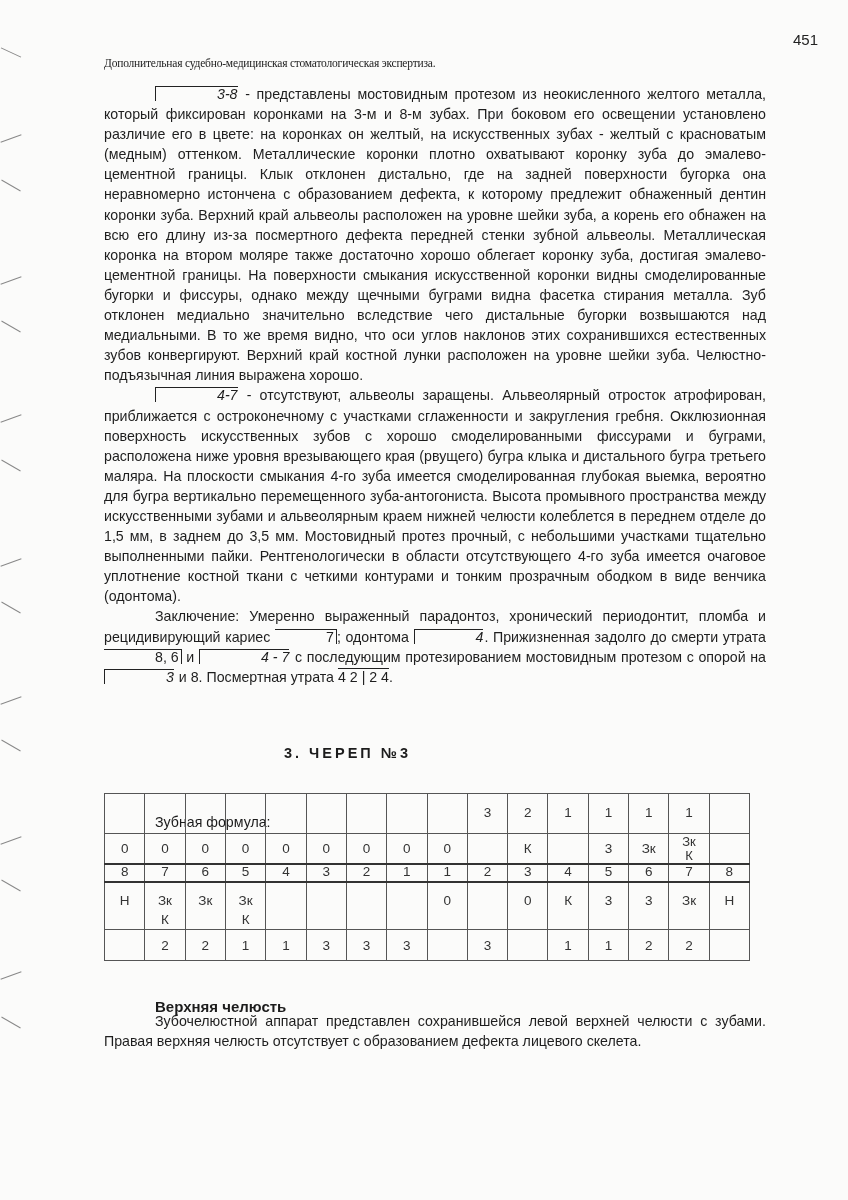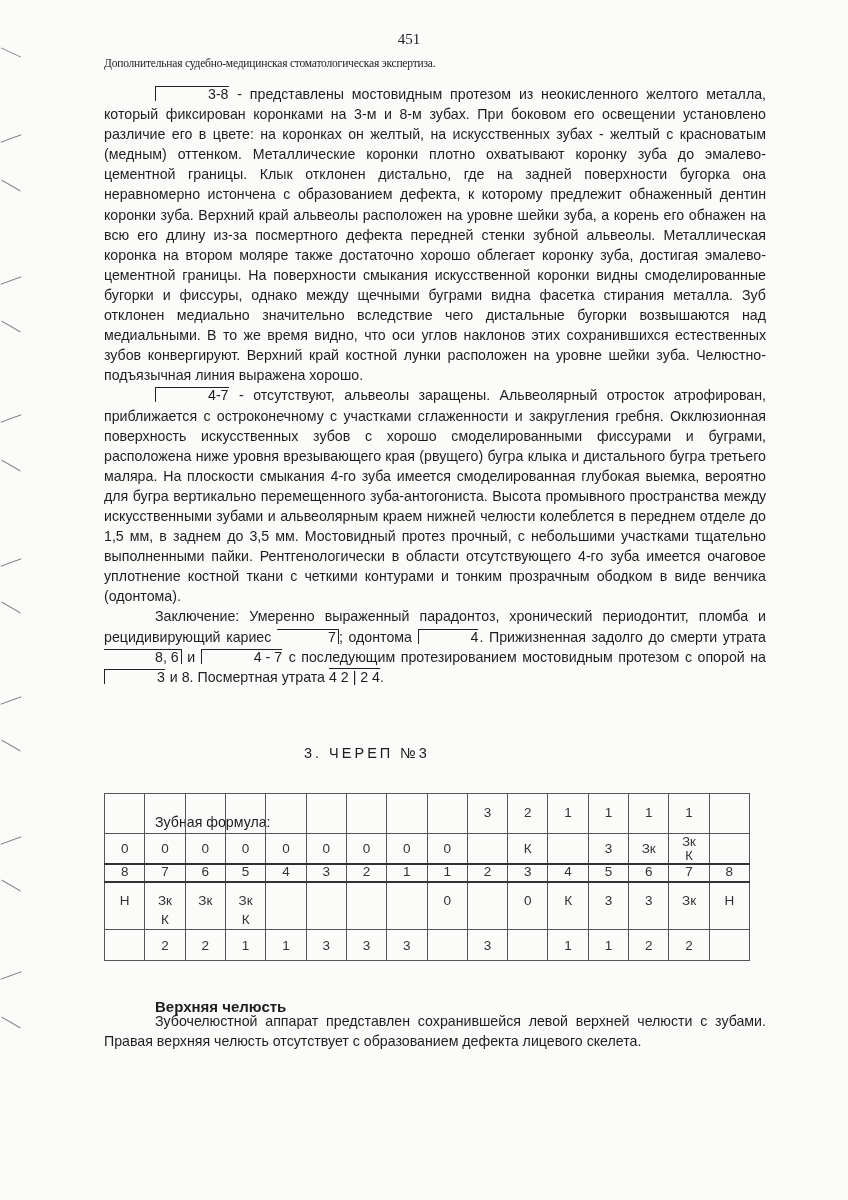--- a/index.html
+++ b/index.html
@@ -1,44 +1,44 @@
 <!DOCTYPE html>
 <html><head>
 <meta charset="utf-8">
 <style>
   html, body { margin:0; padding:0; }
   body {
     width:848px; height:1200px; background:#fbfbfa; position:relative; overflow:hidden;
     font-family:"Liberation Sans", sans-serif; color:#1c1c1c;
   }
   .page-num {
-    position:absolute; top:31px; left:0; width:818px; text-align:center;
-    font-family:Liberation Serif, serif; font-size:15px; color:#222;
+    position:absolute; top:31px; left:0; width:818px; text-align:right;
+    font-family:Liberation Sans, sans-serif; font-size:15px; color:#222;
   }
   .running-head {
     position:absolute; top:57px; left:104px;
     font-family:Liberation Serif, serif; font-size:11.5px; color:#222; letter-spacing:-0.2px;
   }
   .body-text {
     position:absolute; left:104px; width:662px;
     font-size:14.2px; line-height:20.1px; text-align:justify; color:#1e1e1e;
   }
   .body-text p { margin:0; }
   .indent { text-indent:51px; }
   .bracket {
     display:inline-block; border-left:1.2px solid #222; border-top:1.2px solid #222;
-    padding-left:1px; line-height:14px; margin-right:1px;
+    padding-left:10px; line-height:14px; margin-right:1px;font-style:italic;
   }
   .bracket-r {
     display:inline-block; border-right:1.2px solid #222; border-top:1.2px solid #222;
     padding-right:2px; line-height:14px;
   }
   .overline { text-decoration:overline; }
   .section-title {
-    position:absolute; top:745px; left:284px; font-weight:normal; font-size:14.5px; letter-spacing:3px;margin-left:20px;
+    position:absolute; top:745px; left:284px; font-weight:bold; font-size:14.5px; letter-spacing:3px;
   }
   .formula-label {
     position:absolute; top:774px; left:155px; font-size:14.2px;margin-top:40px;
   }
   table.teeth {
     position:absolute; top:793px; left:104px; width:646px;
     border-collapse:collapse; table-layout:fixed;
   }
   table.teeth td {
     border:1px solid #555; text-align:center; vertical-align:top;

